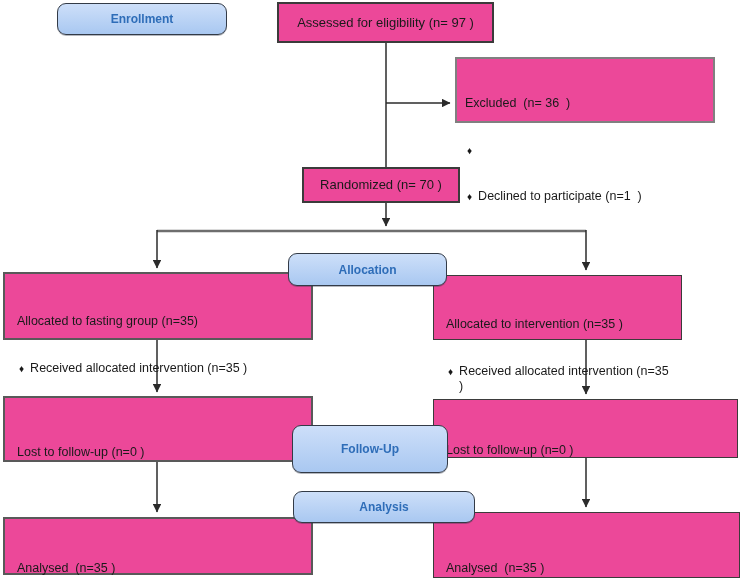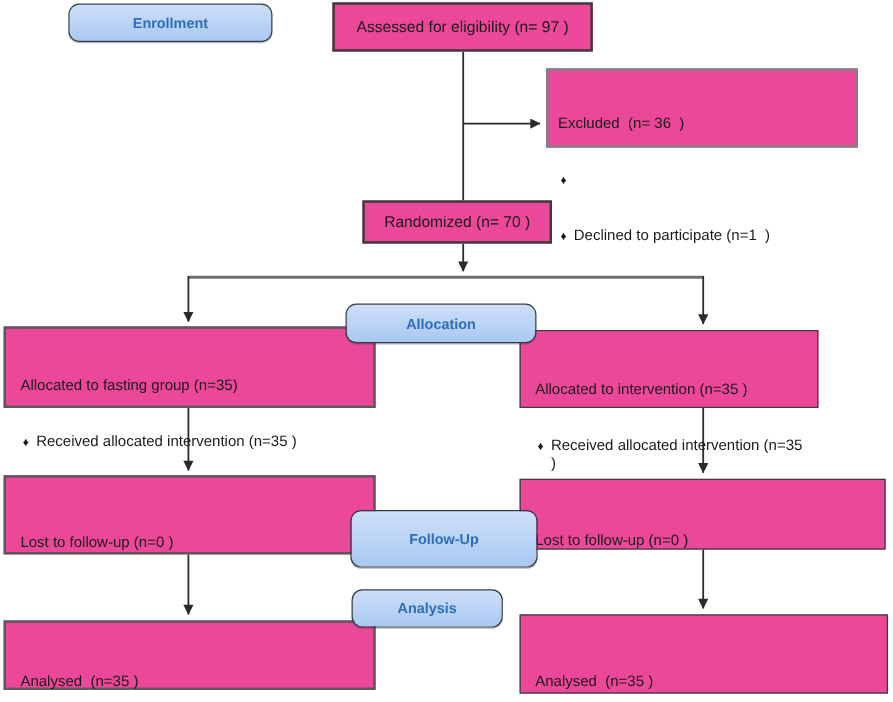--- a/index.html
+++ b/index.html
@@ -142,17 +142,17 @@
   </div>
 
   <div class="stage-badge" style="left:288px;top:253px;width:159px;height:33px;">
     <span>Allocation</span>
   </div>
 
   <div class="stage-badge" style="left:292px;top:378px;width:156px;height:48px;margin-top:47px;">
     <span>Follow-Up</span>
   </div>
 
-  <div class="stage-badge" style="left:293px;top:491px;width:126px;height:32px;">
+  <div class="stage-badge" style="left:293px;top:491px;width:182px;height:32px;">
     <span>Analysis</span>
   </div>
 
 </div>
 
 </body></html>

